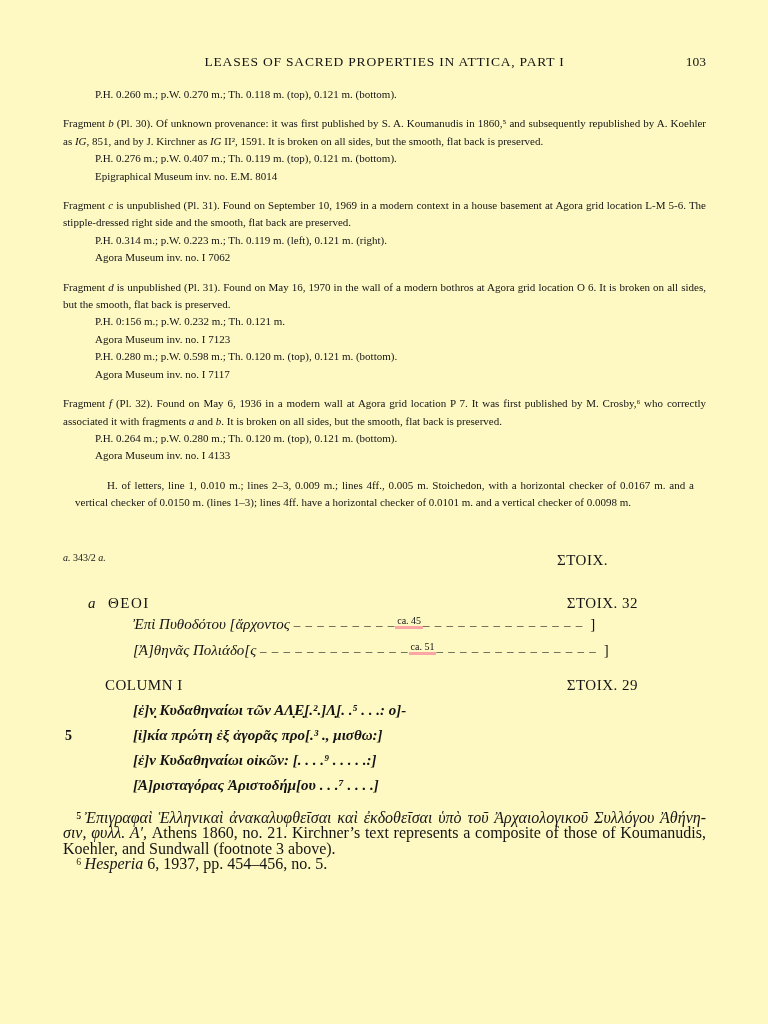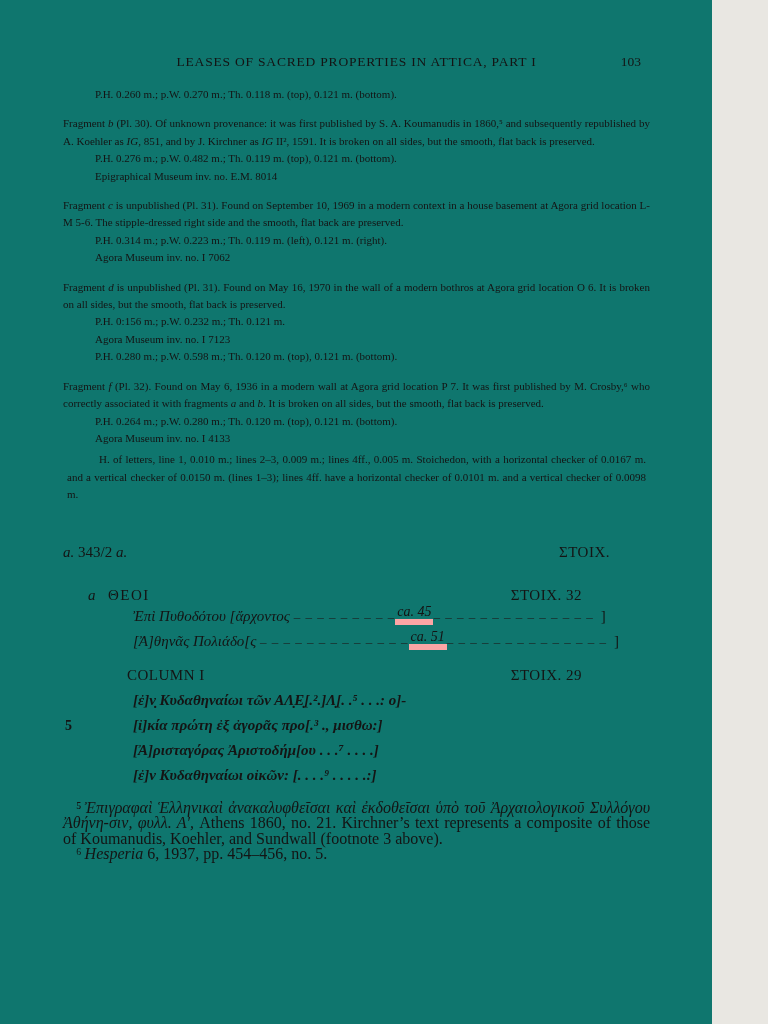--- a/index.html
+++ b/index.html
@@ -1,51 +1,51 @@
 <!DOCTYPE html>
 <html><head>
 <meta charset="utf-8">
 <style>
   html,body{margin:0;padding:0;}
   body{
     width:768px;height:1024px;background:#e9e7e2;
     font-family:"Liberation Serif","DejaVu Serif",serif;
   }
   .page{
-    position:relative;width:712px;height:1024px;overflow:hidden;
-    background:#0f766e;color:#141414;box-sizing:border-box;
+    position:relative;width:768px;height:1024px;overflow:hidden;
+    background:#fef9c3;color:#141414;box-sizing:border-box;
     padding:54px 62px 0 63px;
   }
   
   .header-row{position:relative;text-align:center;font-size:13.5px;letter-spacing:0.8px;margin-bottom:16px;}
-  .page-num{position:absolute;right:9px;top:0;letter-spacing:0;}
+  .page-num{position:absolute;right:0;top:0;letter-spacing:0;}
   
   .bodytext{font-size:11px;line-height:17.4px;}
   .para{text-align:justify;margin:12px 0 0 0;}
   .meas{padding-left:32px;margin:0;}
   .inv{padding-left:32px;margin:0;}
   .allfrag-label{margin:5px 0 0 0;}
-  .allfrag-details{text-align:justify;text-indent:32px;margin:4px;}
+  .allfrag-details{text-align:justify;text-indent:32px;margin:12px;}
   i{font-style:italic;}
   
   .insc{margin-top:40px;font-size:15px;}
   .date-row{display:flex;justify-content:space-between;}
-  .date-left{font-size:15px;}
-  .stoich-plain{margin-right:40px;letter-spacing:0.5px;}
+  .date-left{font-size:10px;}
+  .stoich-plain{margin-right:98px;letter-spacing:0.5px;}
   .frag-row{display:flex;margin-top:26px;align-items:baseline;}
   .frag-marker{width:45px;padding-left:25px;box-sizing:border-box;font-style:italic;}
   .theoi{letter-spacing:1.5px;flex:1;}
   .stoich-n{margin-right:68px;letter-spacing:0.5px;}
   .gkline{margin-left:70px;line-height:25px;white-space:nowrap;}
   .gk{font-style:italic;}
   .dash{font-size:13px;letter-spacing:1px;color:#1d1d1d;}
-  .gap-label{font-style:italic;font-size:14px;position:relative;top:-5px;border-bottom:6px solid #fca5a5;padding:0 2px;}
+  .gap-label{font-size:10px;position:relative;top:-5px;border-bottom:3px solid #fca5a5;padding:0 2px;}
   .close-br{margin-left:7px;}
   .col-row{display:flex;margin-top:13px;align-items:baseline;}
-  .col-label{margin-left:64px;letter-spacing:0.5px;flex:1;}
+  .col-label{margin-left:42px;letter-spacing:0.5px;flex:1;}
   .col-lines{margin-top:4px;font-weight:bold;}
   .cline{display:flex;line-height:25px;}
   .lnum{width:70px;box-sizing:border-box;padding-left:2px;font-size:14px;}
   
   .footnotes{margin-top:12px;font-size:16px;line-height:15.6px;}
   .footnote{text-align:justify;text-indent:13px;margin:0;}
   .fn-marker{margin-right:3px;}
 </style>
 </head>
 <body>
@@ -55,32 +55,33 @@
   <div class="header-row">
     <span>LEASES OF SACRED PROPERTIES IN ATTICA, PART I</span>
     <span class="page-num">103</span>
   </div>
 
   <div class="bodytext">
 
     <p class="meas">P.H. 0.260 m.; p.W. 0.270 m.; Th. 0.118 m. (top), 0.121 m. (bottom).</p>
 
     <p class="para">Fragment <i>b</i> (Pl. 30). Of unknown provenance: it was first published by S. A. Koumanudis in 1860,⁵ and subsequently republished by A. Koehler as <i>IG</i>, 851, and by J. Kirchner as <i>IG</i> II², 1591. It is broken on all sides, but the smooth, flat back is preserved.</p>
-    <p class="meas">P.H. 0.276 m.; p.W. 0.482 m.; Th. 0.119 m. (top), 0.121 m. (bottom).</p>
+    <p class="meas">P.H. 0.276 m.; p.W. 0.407 m.; Th. 0.119 m. (top), 0.121 m. (bottom).</p>
     <p class="inv">Epigraphical Museum inv. no. E.M. 8014</p>
 
     <p class="para">Fragment <i>c</i> is unpublished (Pl. 31). Found on September 10, 1969 in a modern context in a house basement at Agora grid location L-M 5-6. The stipple-dressed right side and the smooth, flat back are preserved.</p>
     <p class="meas">P.H. 0.314 m.; p.W. 0.223 m.; Th. 0.119 m. (left), 0.121 m. (right).</p>
     <p class="inv">Agora Museum inv. no. I 7062</p>
 
     <p class="para">Fragment <i>d</i> is unpublished (Pl. 31). Found on May 16, 1970 in the wall of a modern bothros at Agora grid location O 6. It is broken on all sides, but the smooth, flat back is preserved.</p>
     <p class="meas">P.H. 0:156 m.; p.W. 0.232 m.; Th. 0.121 m.</p>
     <p class="inv">Agora Museum inv. no. I 7123</p>
 
     <p class="meas">P.H. 0.280 m.; p.W. 0.598 m.; Th. 0.120 m. (top), 0.121 m. (bottom).</p>
+    <p class="inv">Agora Museum inv. no. I 7117</p>
 
     <p class="para">Fragment <i>f</i> (Pl. 32). Found on May 6, 1936 in a modern wall at Agora grid location P 7. It was first published by M. Crosby,⁶ who correctly associated it with fragments <i>a</i> and <i>b</i>. It is broken on all sides, but the smooth, flat back is preserved.</p>
     <p class="meas">P.H. 0.264 m.; p.W. 0.280 m.; Th. 0.120 m. (top), 0.121 m. (bottom).</p>
     <p class="inv">Agora Museum inv. no. I 4133</p>
 
     <p class="allfrag-details">H. of letters, line 1, 0.010 m.; lines 2–3, 0.009 m.; lines 4ff., 0.005 m. Stoichedon, with a horizontal checker of 0.0167 m. and a vertical checker of 0.0150 m. (lines 1–3); lines 4ff. have a horizontal checker of 0.0101 m. and a vertical checker of 0.0098 m.</p>
   </div>
 
   <div class="insc">
 
@@ -112,25 +113,25 @@
       <div class="cline">
         <span class="lnum"></span>
         <span class="gk">[ἐ]ν̣ Κυδαθηναίωι τῶν ΑΛ̣Ε̣[.².]Λ̣[. .⁵ . . .: ο]-</span>
       </div>
       <div class="cline">
         <span class="lnum">5</span>
         <span class="gk">[ἰ]κία πρώτη ἐξ ἀγορᾶς προ[.³ ., μισθω:]</span>
       </div>
       <div class="cline">
         <span class="lnum"></span>
-        <span class="gk">[Ἀ]ρισταγόρας Ἀριστοδήμ[ου . . .⁷ . . . .]</span>
+        <span class="gk">[ἐ]ν Κυδαθηναίωι οἰκῶν: [. . . .⁹ . . . . .:]</span>
       </div>
       <div class="cline">
         <span class="lnum"></span>
-        <span class="gk">[ἐ]ν Κυδαθηναίωι οἰκῶν: [. . . .⁹ . . . . .:]</span>
+        <span class="gk">[Ἀ]ρισταγόρας Ἀριστοδήμ[ου . . .⁷ . . . .]</span>
       </div>
     </div>
   </div>
 
   <div class="footnotes">
     <p class="footnote">
       <span class="fn-marker">⁵</span><span><i>Ἐπιγραφαὶ Ἑλληνικαὶ ἀνακαλυφθεῖσαι καὶ ἐκδοθεῖσαι ὑπὸ τοῦ Ἀρχαιολογικοῦ Συλλόγου Ἀθήνη-σιν, φυλλ. Α′,</i> Athens 1860, no. 21. Kirchner’s text represents a composite of those of Koumanudis, Koehler, and Sundwall (footnote 3 above).</span>
     </p>
     <p class="footnote">
       <span class="fn-marker">⁶</span><span><i>Hesperia</i> 6, 1937, pp. 454–456, no. 5.</span>

